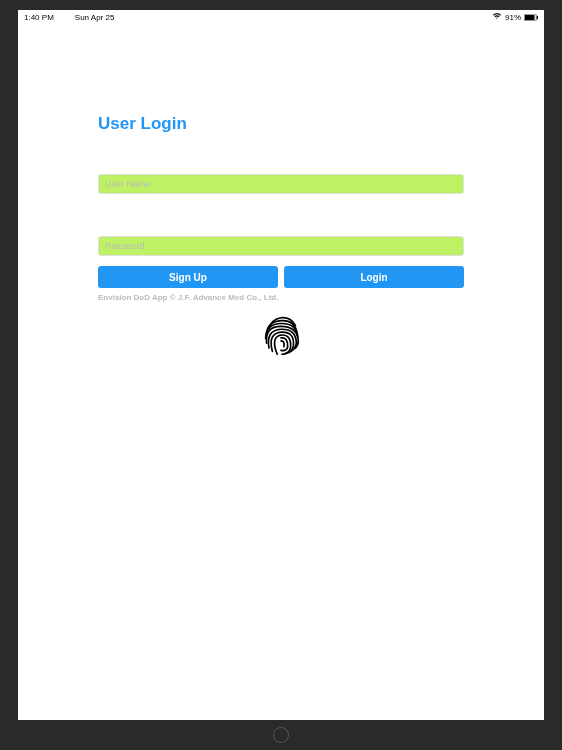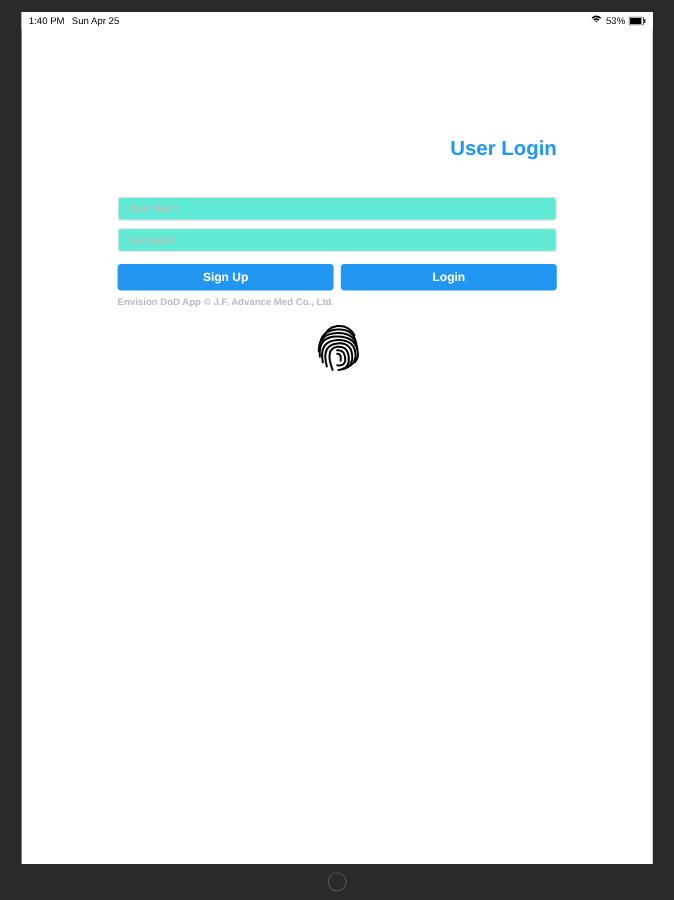--- a/index.html
+++ b/index.html
@@ -33,21 +33,21 @@
       justify-content: space-between;
       align-items: center;
       padding: 3px 6px;
       font-size: 8px;
       color: #000;
       background: #fff;
       height: 14px;
     }
     .status-left {
       display: flex;
-      gap: 6px;
+      gap: 21px;
       font-weight: 500;
     }
     .status-right {
       display: flex;
       align-items: center;
       gap: 3px;
     }
     .wifi-icon svg {
       width: 10px;
       height: 8px;
@@ -61,33 +61,33 @@
       width: 14px;
       height: 7px;
     }
     .content {
       padding: 90px 80px 0 80px;
     }
     .title {
       color: #2196F3;
       font-size: 17px;
       font-weight: 700;
-      margin-bottom: 30px;
-      text-align: right;
+      margin-bottom: 4px;
     }
     .input-field {
       width: 100%;
       height: 20px;
       border: 1px solid #e0e0e0;
       border-radius: 3px;
       padding: 0 6px;
       font-size: 9px;
       color: #333;
       margin-bottom: 6px;
-      background: #5eead4;
+      background: #bef264;
+      margin-top: 36px;
     }
     .input-field::placeholder {
       color: #bbb;
     }
     .button-row {
       display: flex;
       gap: 6px;
       margin-top: 4px;
     }
     .btn {
@@ -137,21 +137,21 @@
       <div class="status-left">
         <span>1:40 PM</span>
         <span>Sun Apr 25</span>
       </div>
       <div class="status-right">
         <span class="wifi-icon">
           <svg viewBox="0 0 16 12">
               <path d="M8 10.5 L6.5 9 Q8 7.8 9.5 9 Z M4 6.5 Q8 3 12 6.5 L10.5 8 Q8 5.8 5.5 8 Z M1.5 4 Q8 -2 14.5 4 L13 5.5 Q8 1 3 5.5 Z" fill="#000"></path>
             </svg>
         </span>
-        <span>53%</span>
+        <span>91%</span>
         <span class="battery-icon">
           <svg viewBox="0 0 24 12">
               <rect x="0" y="0" width="21" height="12" rx="2" fill="none" stroke="#000" stroke-width="1"></rect>
               <rect x="1.5" y="1.5" width="16.5" height="9" fill="#000"></rect>
               <rect x="22" y="3" width="2" height="6" rx="1" fill="#000"></rect>
             </svg>
         </span>
       </div>
     </div>
 

